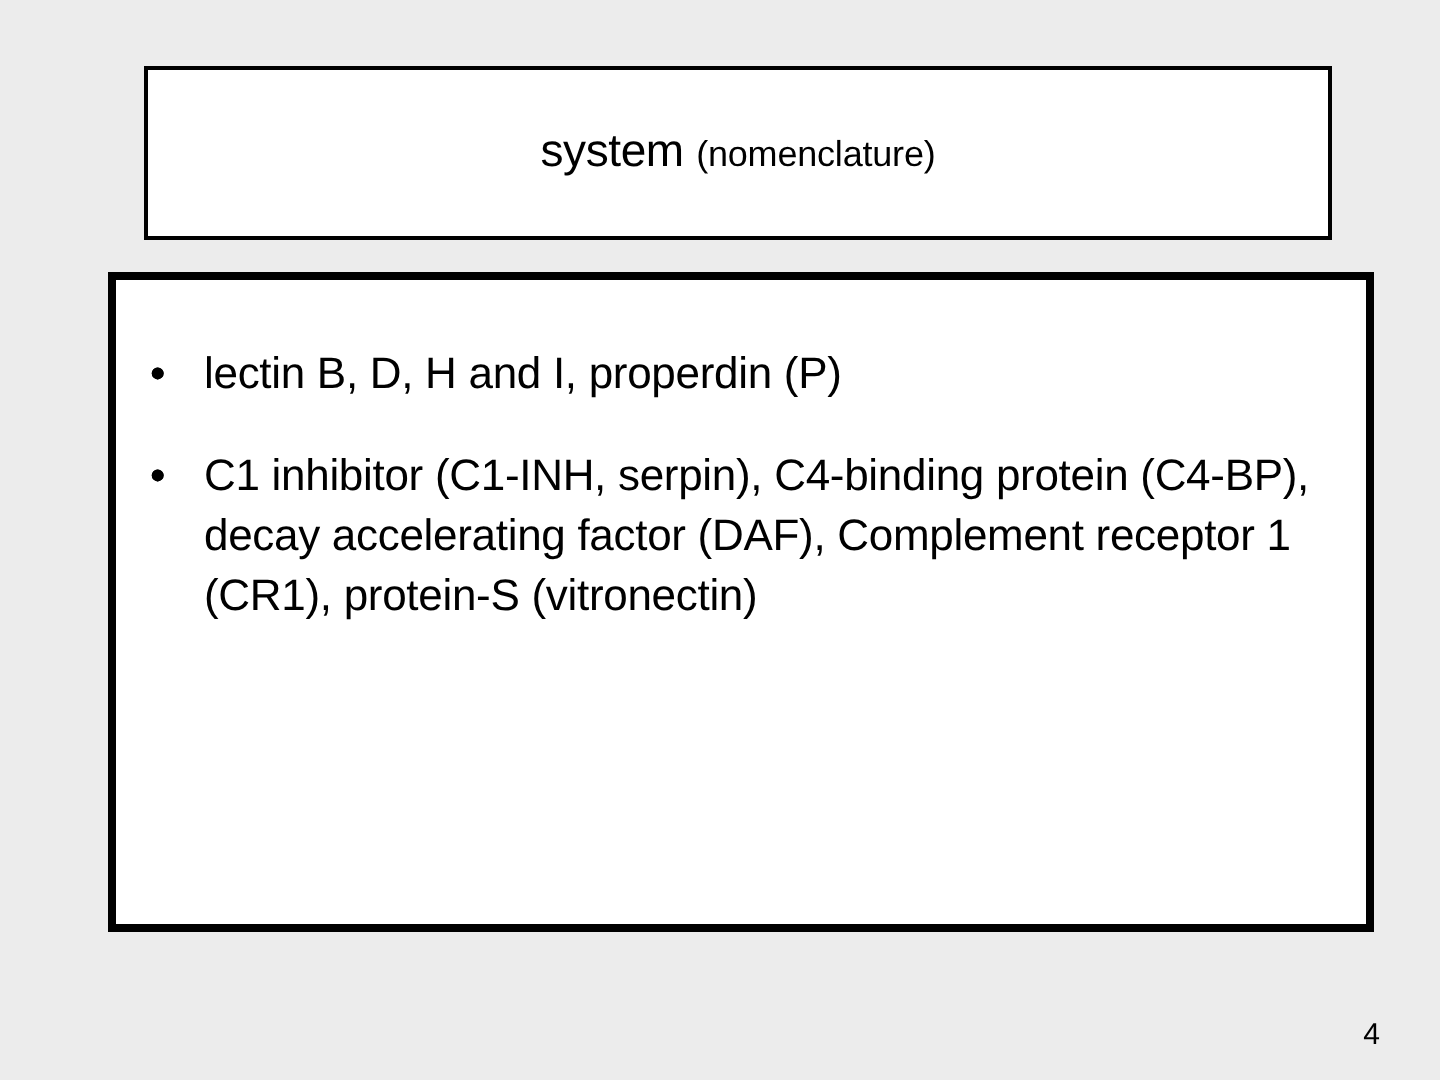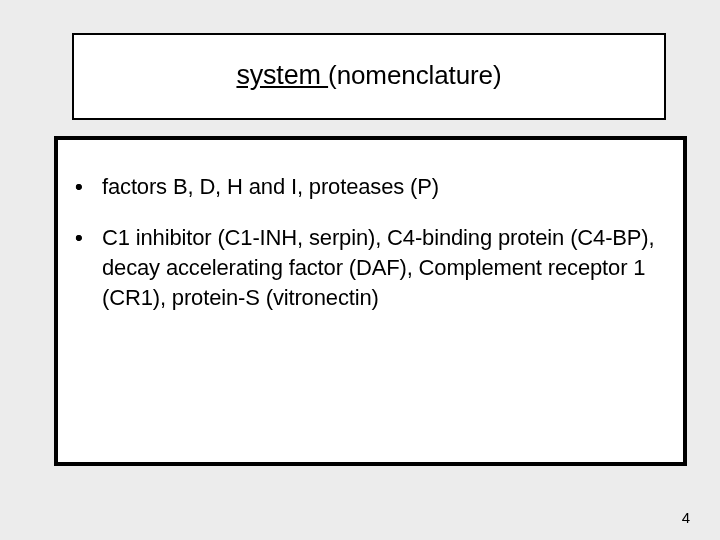--- a/index.html
+++ b/index.html
@@ -46,26 +46,25 @@
     font-size: 27px;
     line-height: 34px;
     letter-spacing: -0.2px;
     white-space: nowrap;
   }
   .title-line2 {
     line-height: 34px;
     white-space: nowrap;
   }
   .title-main {
-    font-size: 27px;
+    font-size: 23px;
     letter-spacing: -0.2px;
-    text-decoration: underline;
   }
   .title-sub {
-    font-size: 26px;
+    font-size: 18px;
     letter-spacing: -0.1px;
     text-align: right;
   }
 
   
   #body-box {
     position: absolute;
     left: 54px;
     top: 136px;
     width: 633px;
@@ -125,21 +124,21 @@
 
   <div id="body-box">
     <ul class="bullet-list">
 
       <li class="bullet-item">
         <span class="bullet-dot">•</span>
       </li>
 
       <li class="bullet-item">
         <span class="bullet-dot">•</span>
-        <span class="bullet-text">factors B, D, H and I,  proteases (P)</span>
+        <span class="bullet-text">lectin B, D, H and I,  properdin (P)</span>
       </li>
 
       <li class="bullet-item">
         <span class="bullet-dot">•</span>
       </li>
 
       <li class="bullet-item">
         <span class="bullet-dot">•</span>
         <span class="bullet-text">C1 inhibitor (C1-INH, serpin), C4-binding protein (C4-BP), decay accelerating factor (DAF), Complement receptor 1 (CR1), protein-S (vitronectin)</span>
       </li>

